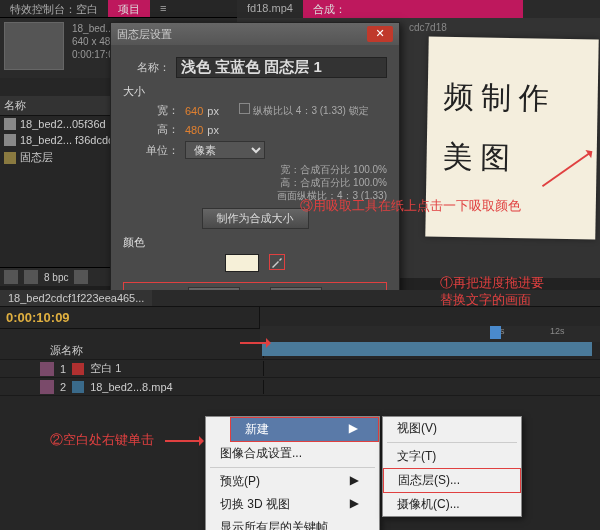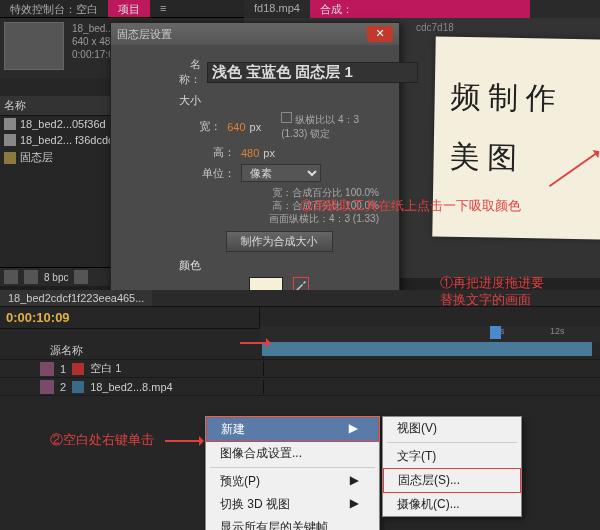--- a/index.html
+++ b/index.html
@@ -14,37 +14,37 @@
 .proj-header { background: #333; padding: 2px 4px; font-size: 11px; border-bottom: 1px solid #111; }
 .proj-row { padding: 2px 4px; font-size: 11px; display: flex; align-items: center; gap: 4px; }
 .rowicon { width: 12px; height: 12px; background: #888; }
 .footer-bar { background: #2a2a2a; padding: 2px 4px; display: flex; gap: 6px; align-items: center; border-top: 1px solid #000; }
 .ficon { width: 14px; height: 14px; background: #555; }
 
 
 .dialog { position: absolute; left: 110px; top: 22px; width: 290px; background: #4a4a4a; border: 1px solid #222; box-shadow: 2px 2px 8px rgba(0,0,0,.6); }
 .dlg-title { background: linear-gradient(#666,#555); padding: 3px 6px; display: flex; justify-content: space-between; align-items: center; font-size: 11px; }
 .dlg-close { width: 26px; height: 16px; background: #c0392b; color: #fff; text-align: center; line-height: 14px; font-size: 11px; border-radius: 2px; }
-.dlg-body { padding: 8px 20px; margin-left: 48px; }
+.dlg-body { padding: 8px 12px; }
 .dlg-row { display: flex; align-items: center; margin: 4px 0; font-size: 11px; }
 .dlg-label { width: 56px; text-align: right; margin-right: 6px; color: #ccc; }
 .dlg-input { background: #333; border: 1px solid #222; color: #ddd; padding: 1px 4px; font-size: 15px; flex: 1; font-weight: bold; }
 .dlg-sect { color: #ddd; margin: 6px 0 2px; font-size: 11px; }
 .orange { color: #e08030; }
 .dlg-select { background: #555; border: 1px solid #333; color: #ddd; padding: 1px 4px; font-size: 11px; width: 80px; }
 .small { font-size: 10px; color: #aaa; }
 .dlg-btn { background: linear-gradient(#666,#4a4a4a); border: 1px solid #333; color: #ddd; padding: 2px 14px; font-size: 11px; }
 .dlg-buttons { text-align: center; margin: 8px 0 4px; border: 1px solid #e04040; padding: 4px; display: flex; justify-content: center; gap: 30px; }
 .makebtn { text-align: center; margin: 6px 0; }
 .swatch { width: 34px; height: 18px; background: #f6f0d8; border: 1px solid #222; display: inline-block; }
 .eyedrop { width: 16px; height: 16px; border: 1px solid #e04040; display: inline-block; margin-left: 6px; vertical-align: top; }
 .chk { width: 11px; height: 11px; border: 1px solid #888; display: inline-block; }
 
 
-.comp-area { position: absolute; left: 244px; top: 0; right: 0; height: 290px; background: #222; }
+.comp-area { position: absolute; left: 237px; top: 0; right: 0; height: 290px; background: #222; }
 .comp-tabs { background: #2a2a2a; display: flex; height: 18px; }
 .comp-view { position: relative; background: #333; height: 260px; }
 .paper { position: absolute; left: 190px; top: 20px; width: 170px; height: 200px; background: #f4eedd; transform: rotate(1deg); box-shadow: 0 0 6px rgba(0,0,0,.4); }
 .calli { font-family: "KaiTi", serif; font-size: 30px; color: #222; position: absolute; }
 .red-arrow { position: absolute; width: 60px; height: 2px; background: #e04040; }
 .red-arrow::after { content: ''; position: absolute; right: -6px; top: -4px; border: 5px solid transparent; border-left-color: #e04040; }
 
 
 .anno { position: absolute; color: #e04040; font-size: 13px; font-weight: 500; line-height: 1.3; }
 
@@ -57,21 +57,21 @@
 .tl-row { display: flex; align-items: center; padding: 2px 4px; border-bottom: 1px solid #1a1a1a; height: 18px; }
 .layerblock { background: #7a4a6a; width: 14px; height: 14px; }
 .tl-bar { background: #7a4a6a; height: 14px; position: absolute; }
 .tl-ruler { position: absolute; left: 260px; right: 0; top: 36px; height: 16px; background: #2a2a2a; font-size: 9px; color: #888; }
 .playhead { position: absolute; left: 390px; top: 36px; width: 11px; height: 13px; background: #4a8acc; }
 .marker { position: absolute; width: 10px; height: 12px; background: #d8c040; }
 
 
 .ctx { position: absolute; background: #f0f0f0; color: #222; border: 1px solid #888; box-shadow: 2px 2px 6px rgba(0,0,0,.5); font-size: 12px; }
 .ctx-item { padding: 3px 20px 3px 14px; white-space: nowrap; }
-.ctx-item.hi { background: #5a7aa8; color: #fff; border: 1px solid #e04040; }
+.ctx-item.hi { background: #5a7aa8; color: #fff; border: 1px solid #e04040; margin-left: 24px; }
 .ctx-sep { height: 1px; background: #ccc; margin: 2px 4px; }
 .ctx-arrow { float: right; }
 .ctx-hl { border: 1px solid #e04040; }
 </style>
 </head>
 <body>
 
 <div class="panel-tabs">
   <div class="panel-tab"><span>特效控制台：空白</span></div>
   <div class="panel-tab active"><span>项目</span></div>

